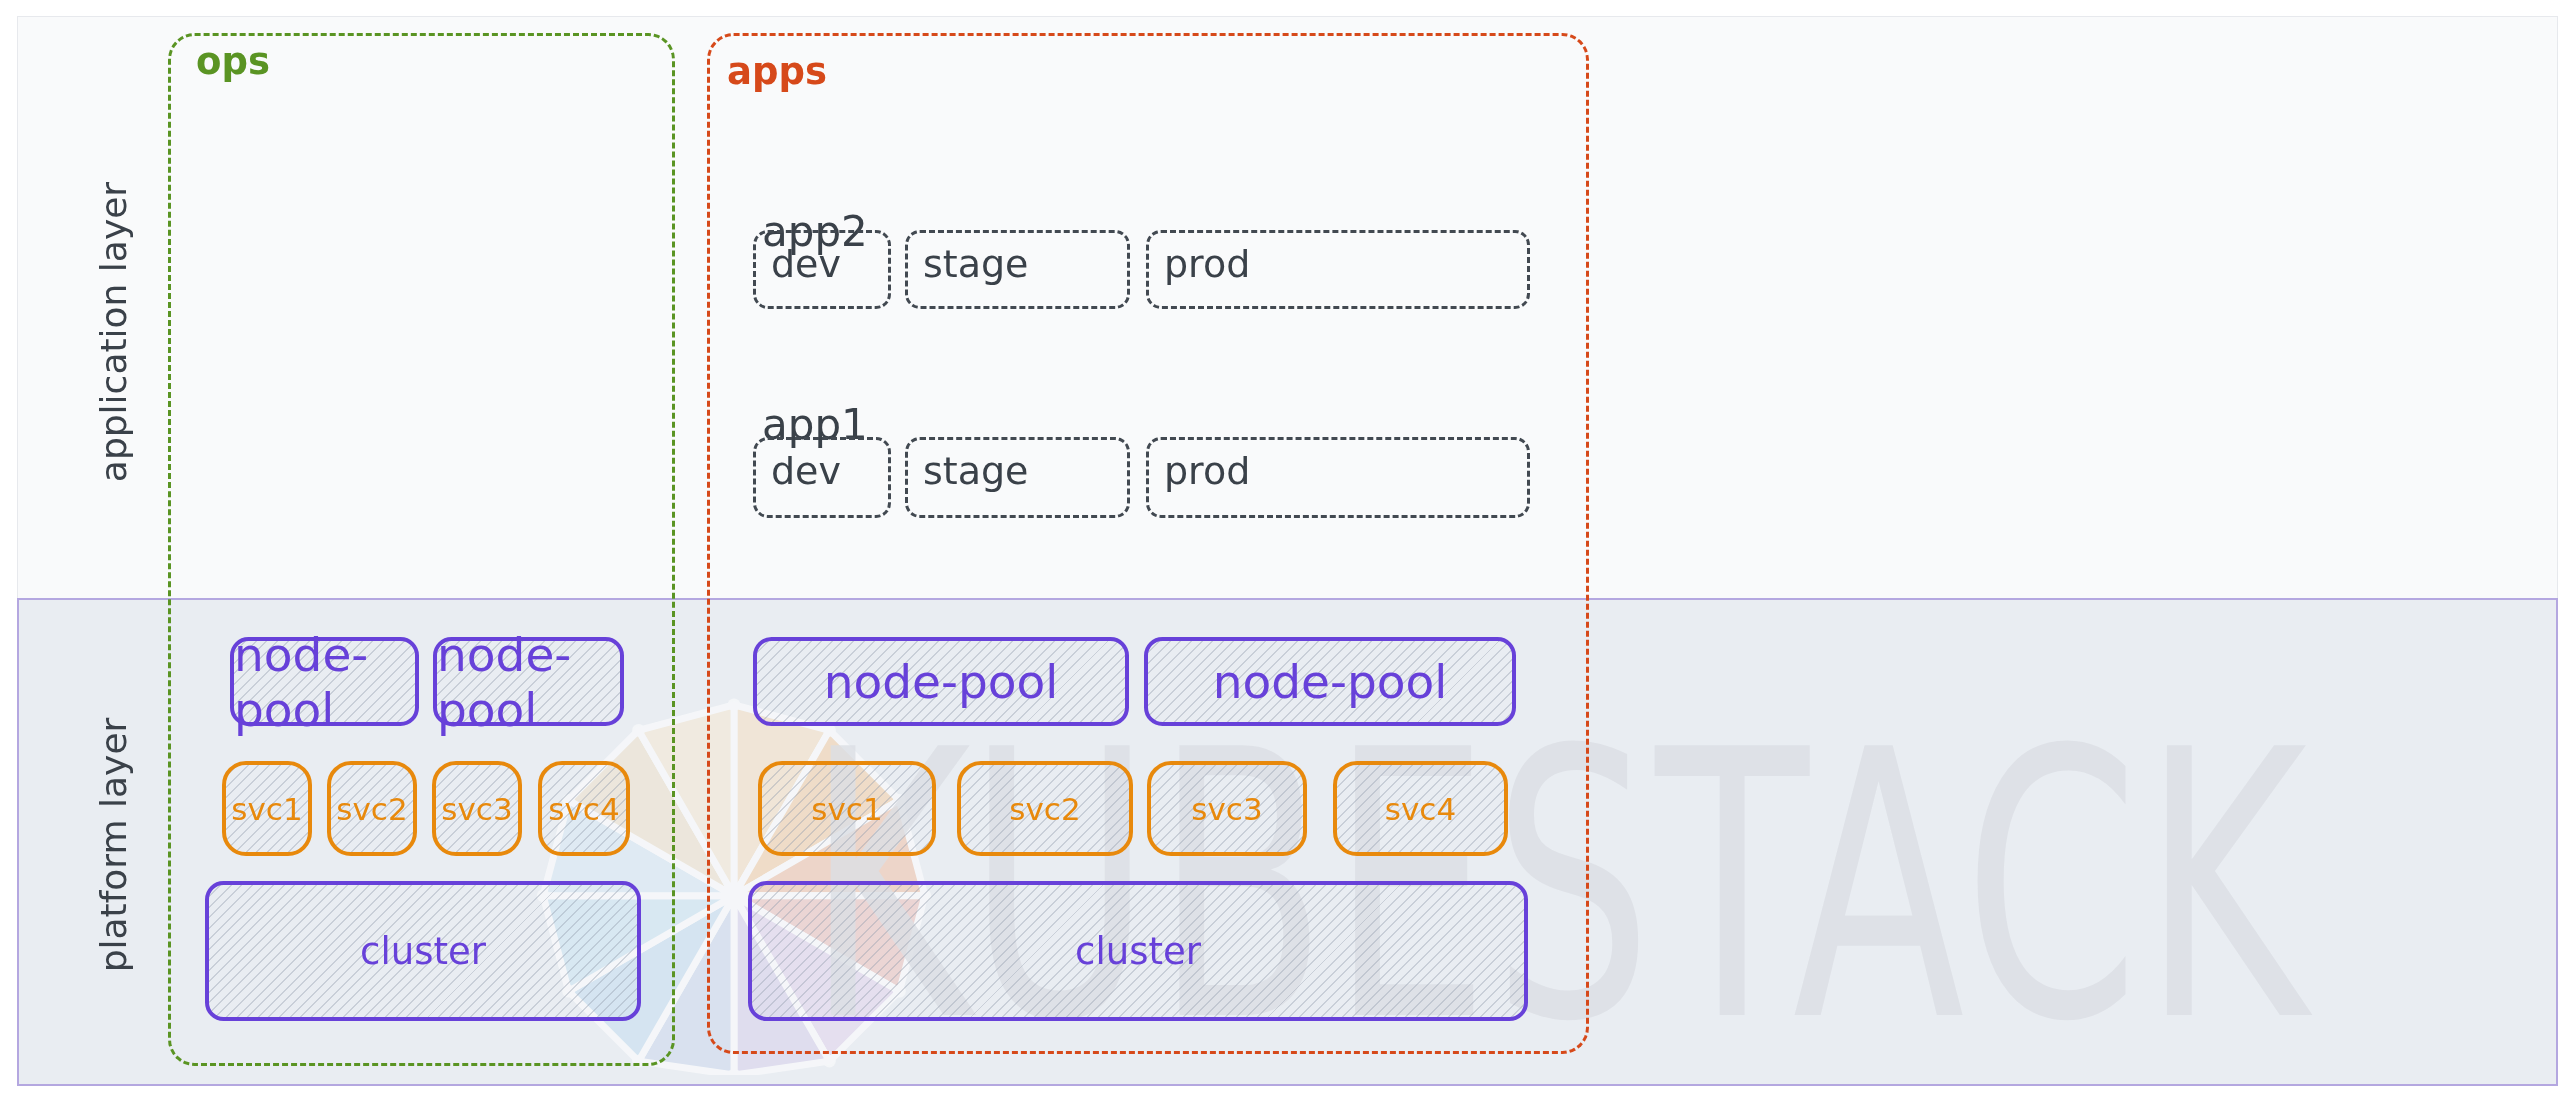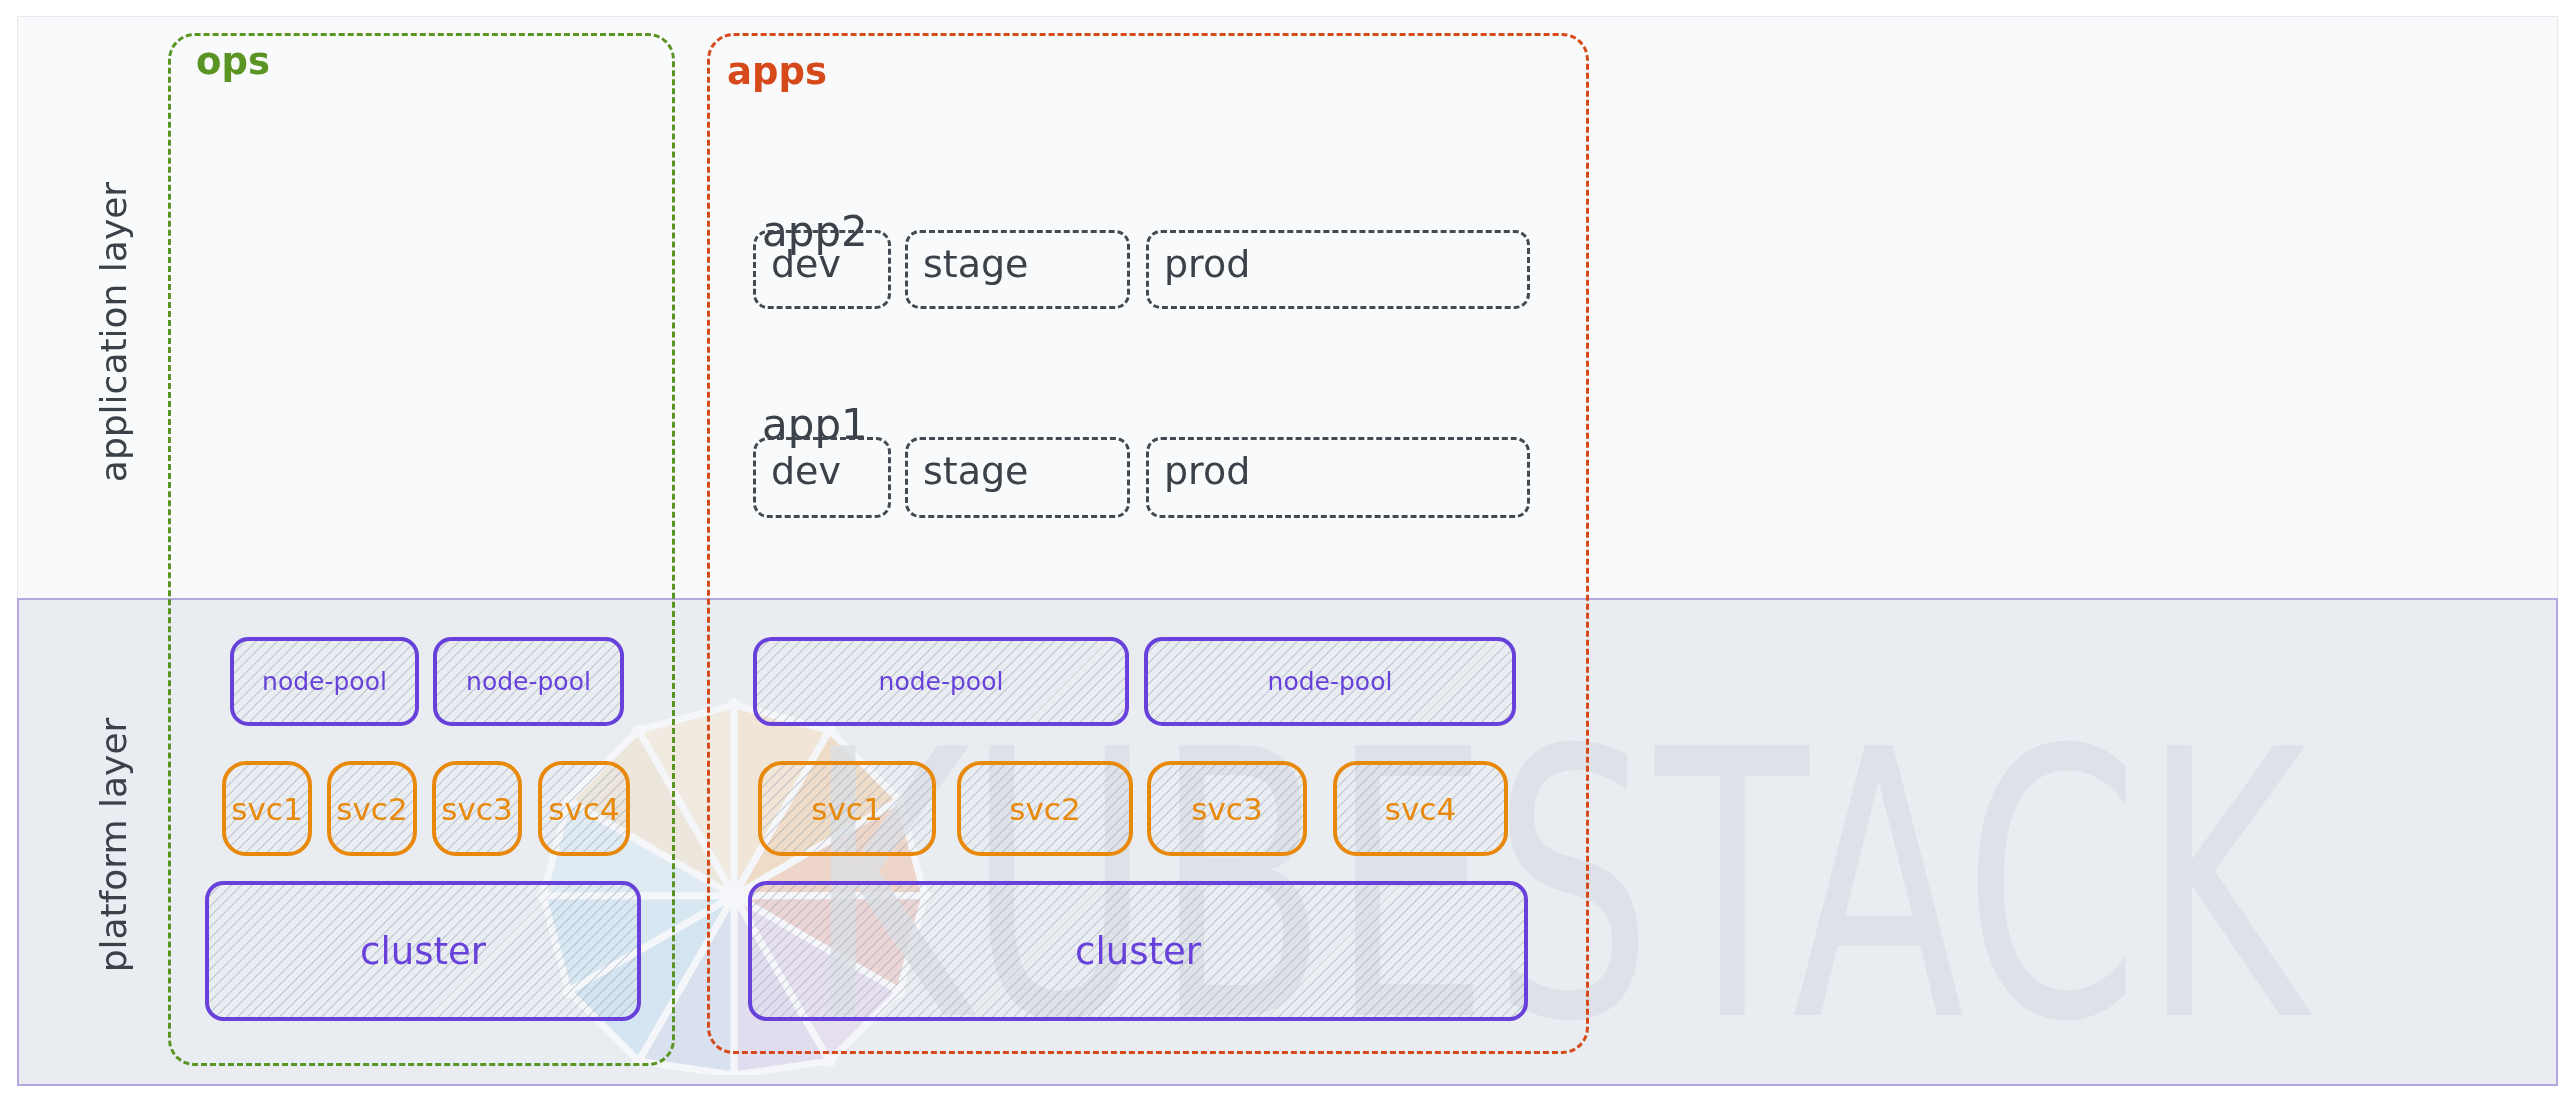--- a/index.html
+++ b/index.html
@@ -33,21 +33,21 @@
 
   .env-box{position:absolute;z-index:5;box-sizing:border-box;border:3.5px dashed #424951;
         border-radius:15px;color:var(--ink-dark);}
   .env-box .env-label{display:block;padding:9.2px 0 0 15px;font-size:38px;}
 
   .hatch{background-image:repeating-linear-gradient(135deg, rgba(148,158,174,.38) 0 1.4px, transparent 1.4px 7.5px);}
 
   .pbox{position:absolute;z-index:5;box-sizing:border-box;display:flex;align-items:center;justify-content:center;}
   .purple{border:4px solid var(--infra-purple);border-radius:18.5px;color:var(--infra-purple);}
   .orange{border:4px solid var(--service-orange);border-radius:24px;color:var(--service-orange);justify-content:center;}
-  .pbox .pbox-label{font-size:25px;font-weight:500;}
+  .pbox .pbox-label{font-size:47px;font-weight:500;}
   .pbox.svc .pbox-label{font-size:31px;}
   .pbox.cluster .pbox-label{font-size:37px;}
 </style>
 </head>
 <body>
 
 <div class="canvas">
 
   <div class="card"></div>
 

